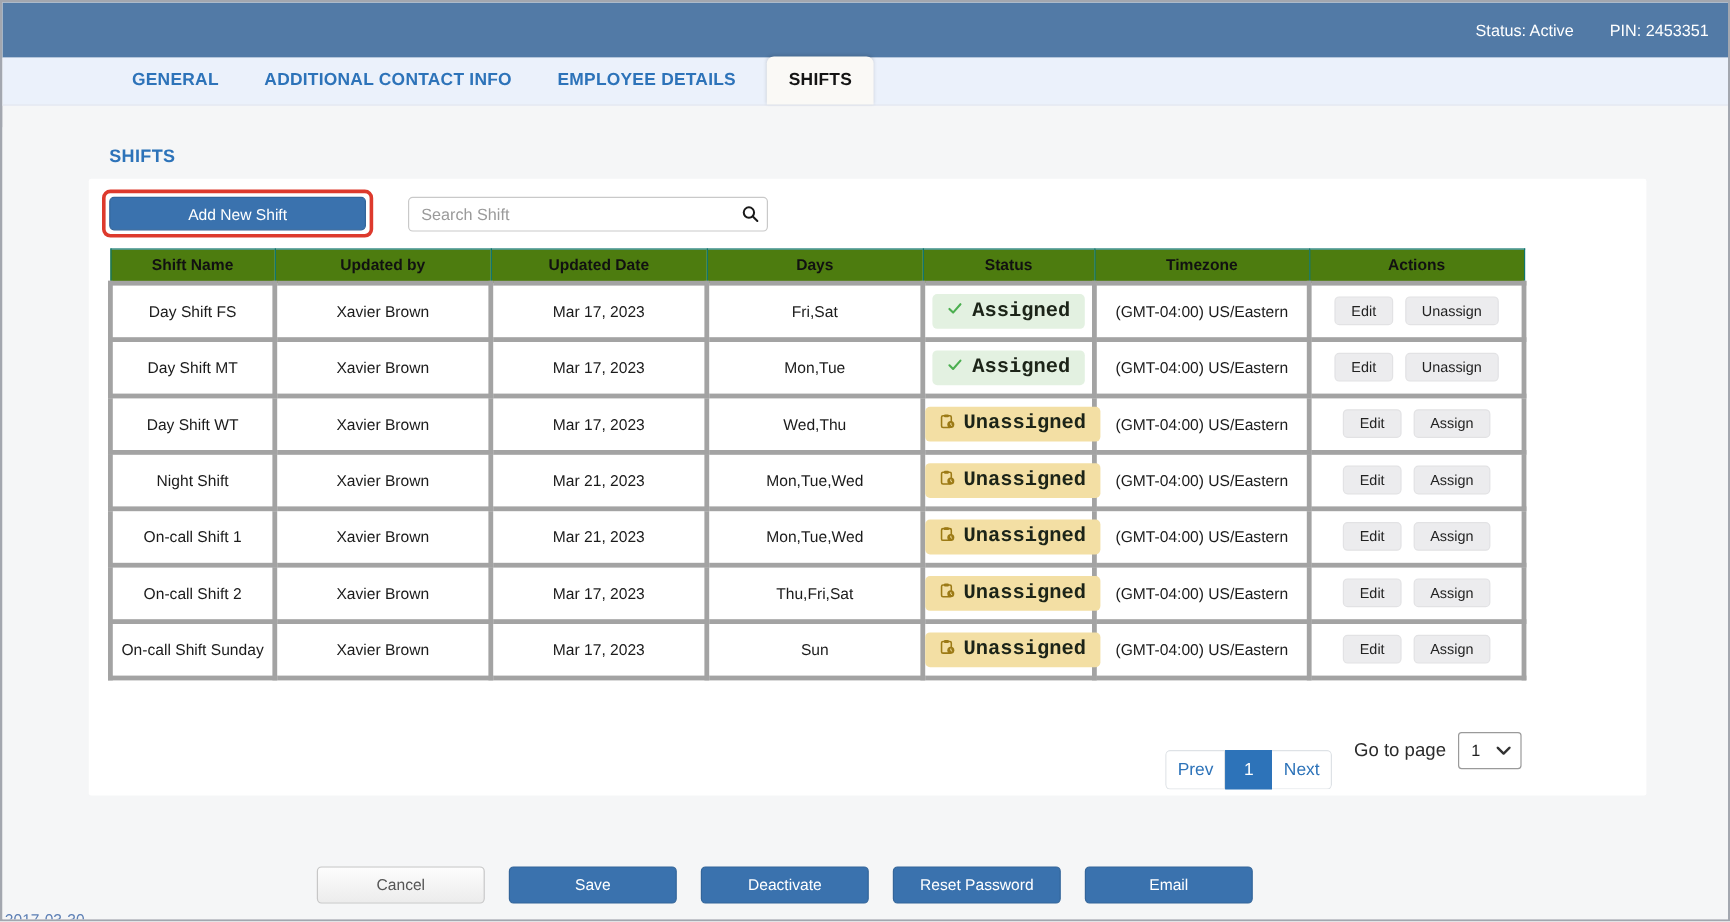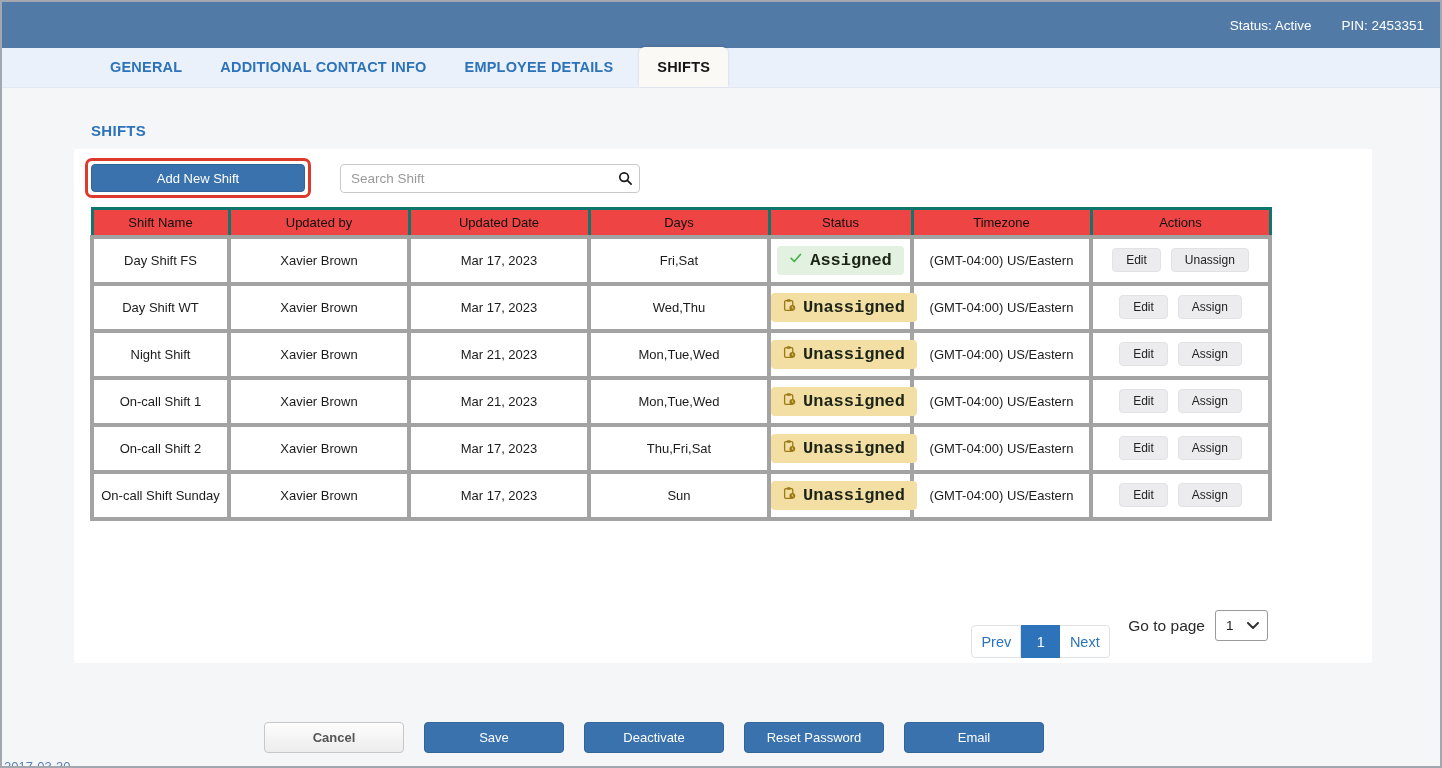--- a/index.html
+++ b/index.html
@@ -26,21 +26,21 @@
   
   .annotation-box { position:absolute; left:11px; top:9px; width:226px; height:40px; border:3px solid #dd3a2d; border-radius:7px; pointer-events:none; }
   .add-btn { position:absolute; left:17px; top:15px; width:214px; height:28px; background:#3a72ae; color:#fff; font-size:13px; border:1px solid #33659a; border-radius:4px; display:flex; align-items:center; justify-content:center; cursor:pointer; font-family:"Liberation Sans",sans-serif; }
   .search-wrap { position:absolute; left:266px; top:15px; width:300px; height:29px; border:1px solid #c9c9c9; border-radius:4px; background:#fff; display:flex; align-items:center; }
   .search-wrap input { flex:1; border:none; outline:none; font-size:13.5px; padding:0 10px; color:#333; background:transparent; font-family:"Liberation Sans",sans-serif; }
   .search-wrap input::placeholder { color:#9a9a9a; }
   .search-icon { width:28px; display:flex; justify-content:center; align-items:center; cursor:pointer; }
 
   
   table.shifts { position:absolute; left:16px; top:58px; width:1178px; border-collapse:collapse; table-layout:fixed; }
-  table.shifts th { height:28px; background:#ef4444; font-size:13px; font-weight:normal; color:#111; border:3px solid #0f766e; text-align:center; }
+  table.shifts th { height:28px; background:#4d7c0f; font-size:13px; font-weight:bold; color:#111; border:1px solid #0f766e; text-align:center; }
   table.shifts td { height:47px; font-size:13px; color:#1b1b1b; border:4px solid #a3a3a3; text-align:center; background:#fff; }
 
   .badge { display:inline-flex; align-items:flex-start; gap:7px; padding:5px 12px; border-radius:4px; font-size:17px; font-weight:bold; color:#1c2418;font-family:Liberation Mono, monospace; }
   .badge.assigned { background:#e3f1e1; }
   .badge.unassigned { background:#f3dfa4; }
 
   .mini-btn { display:inline-block; background:#ececee; border:1px solid #e2e2e4; border-radius:4px; padding:4px 13px; font-size:12px; color:#222; cursor:pointer; margin:0 5px; font-family:"Liberation Sans",sans-serif; }
 
   
   .pagination { position:absolute; right:104px; top:444px; display:flex; align-items:center; }
@@ -48,21 +48,21 @@
   .page-btn { min-width:50px; height:33px; display:flex; align-items:center; justify-content:center; background:#fff; border:1px solid #dee2e6; color:#2d73b9; font-size:14.5px; cursor:pointer; }
   .page-btn.prev { border-radius:4px 0 0 4px; }
   .page-btn.next { border-radius:0 4px 4px 0; border-left:none; }
   .page-btn.current { background:#2d73b9; border-color:#2d73b9; color:#fff; min-width:39px; }
   .goto-label { margin-left:18px; margin-right:10px; font-size:15.5px; color:#2b2b2b; font-weight:500; }
   .goto-select { width:53px; height:31px; border:1px solid #9a9a9a; border-radius:3px; background:#fff; display:flex; align-items:center; justify-content:space-between; padding:0 8px 0 10px; font-size:13.5px; color:#222; cursor:pointer; }
 
   
   .footer-actions { position:absolute; left:262px; top:616px; display:flex; gap:20px; }
   .footer-btn { width:140px; height:31px; border-radius:4px; font-size:13px; display:flex; align-items:center; justify-content:center; cursor:pointer; font-family:"Liberation Sans",sans-serif; }
-  .footer-btn.secondary { background:linear-gradient(#fdfdfd,#ececec); border:1px solid #c7c7c7; color:#555;font-weight:bold; }
+  .footer-btn.secondary { background:linear-gradient(#fdfdfd,#ececec); border:1px solid #c7c7c7; color:#555; }
   .footer-btn.primary { background:#3a72ae; border:1px solid #33659a; color:#fff; }
 
   .corner-text { position:absolute; left:2px; bottom:-8px; font-size:13px; color:#5c7fb5; }
 </style>
 </head>
 <body>
 
 <div class="frame">
 
   <div class="topbar">
@@ -117,20 +117,34 @@
             <th>Timezone</th>
             <th>Actions</th>
           </tr>
         </thead>
         <tbody>
           <tr>
             <td>Day Shift FS</td>
             <td>Xavier Brown</td>
             <td>Mar 17, 2023</td>
             <td>Fri,Sat</td>
+            <td><span class="badge assigned">
+                  <svg width="14" height="14" viewBox="0 0 16 16">
+                    <path d="M2.5 8.5l3.5 3.5 7-8" stroke="#4caf50" stroke-width="2" fill="none" stroke-linecap="round" stroke-linejoin="round"></path>
+                  </svg>
+                  <span>Assigned</span>
+                </span></td>
+            <td>(GMT-04:00) US/Eastern</td>
+            <td><button class="mini-btn">Edit</button><button class="mini-btn">Unassign</button></td>
+          </tr>
+          <tr>
+            <td>Day Shift MT</td>
+            <td>Xavier Brown</td>
+            <td>Mar 17, 2023</td>
+            <td>Mon,Tue</td>
             <td><span class="badge assigned">
                   <svg width="14" height="14" viewBox="0 0 16 16">
                     <path d="M2.5 8.5l3.5 3.5 7-8" stroke="#4caf50" stroke-width="2" fill="none" stroke-linecap="round" stroke-linejoin="round"></path>
                   </svg>
                   <span>Assigned</span>
                 </span></td>
             <td>(GMT-04:00) US/Eastern</td>
             <td><button class="mini-btn">Edit</button><button class="mini-btn">Unassign</button></td>
           </tr>
           <tr>

